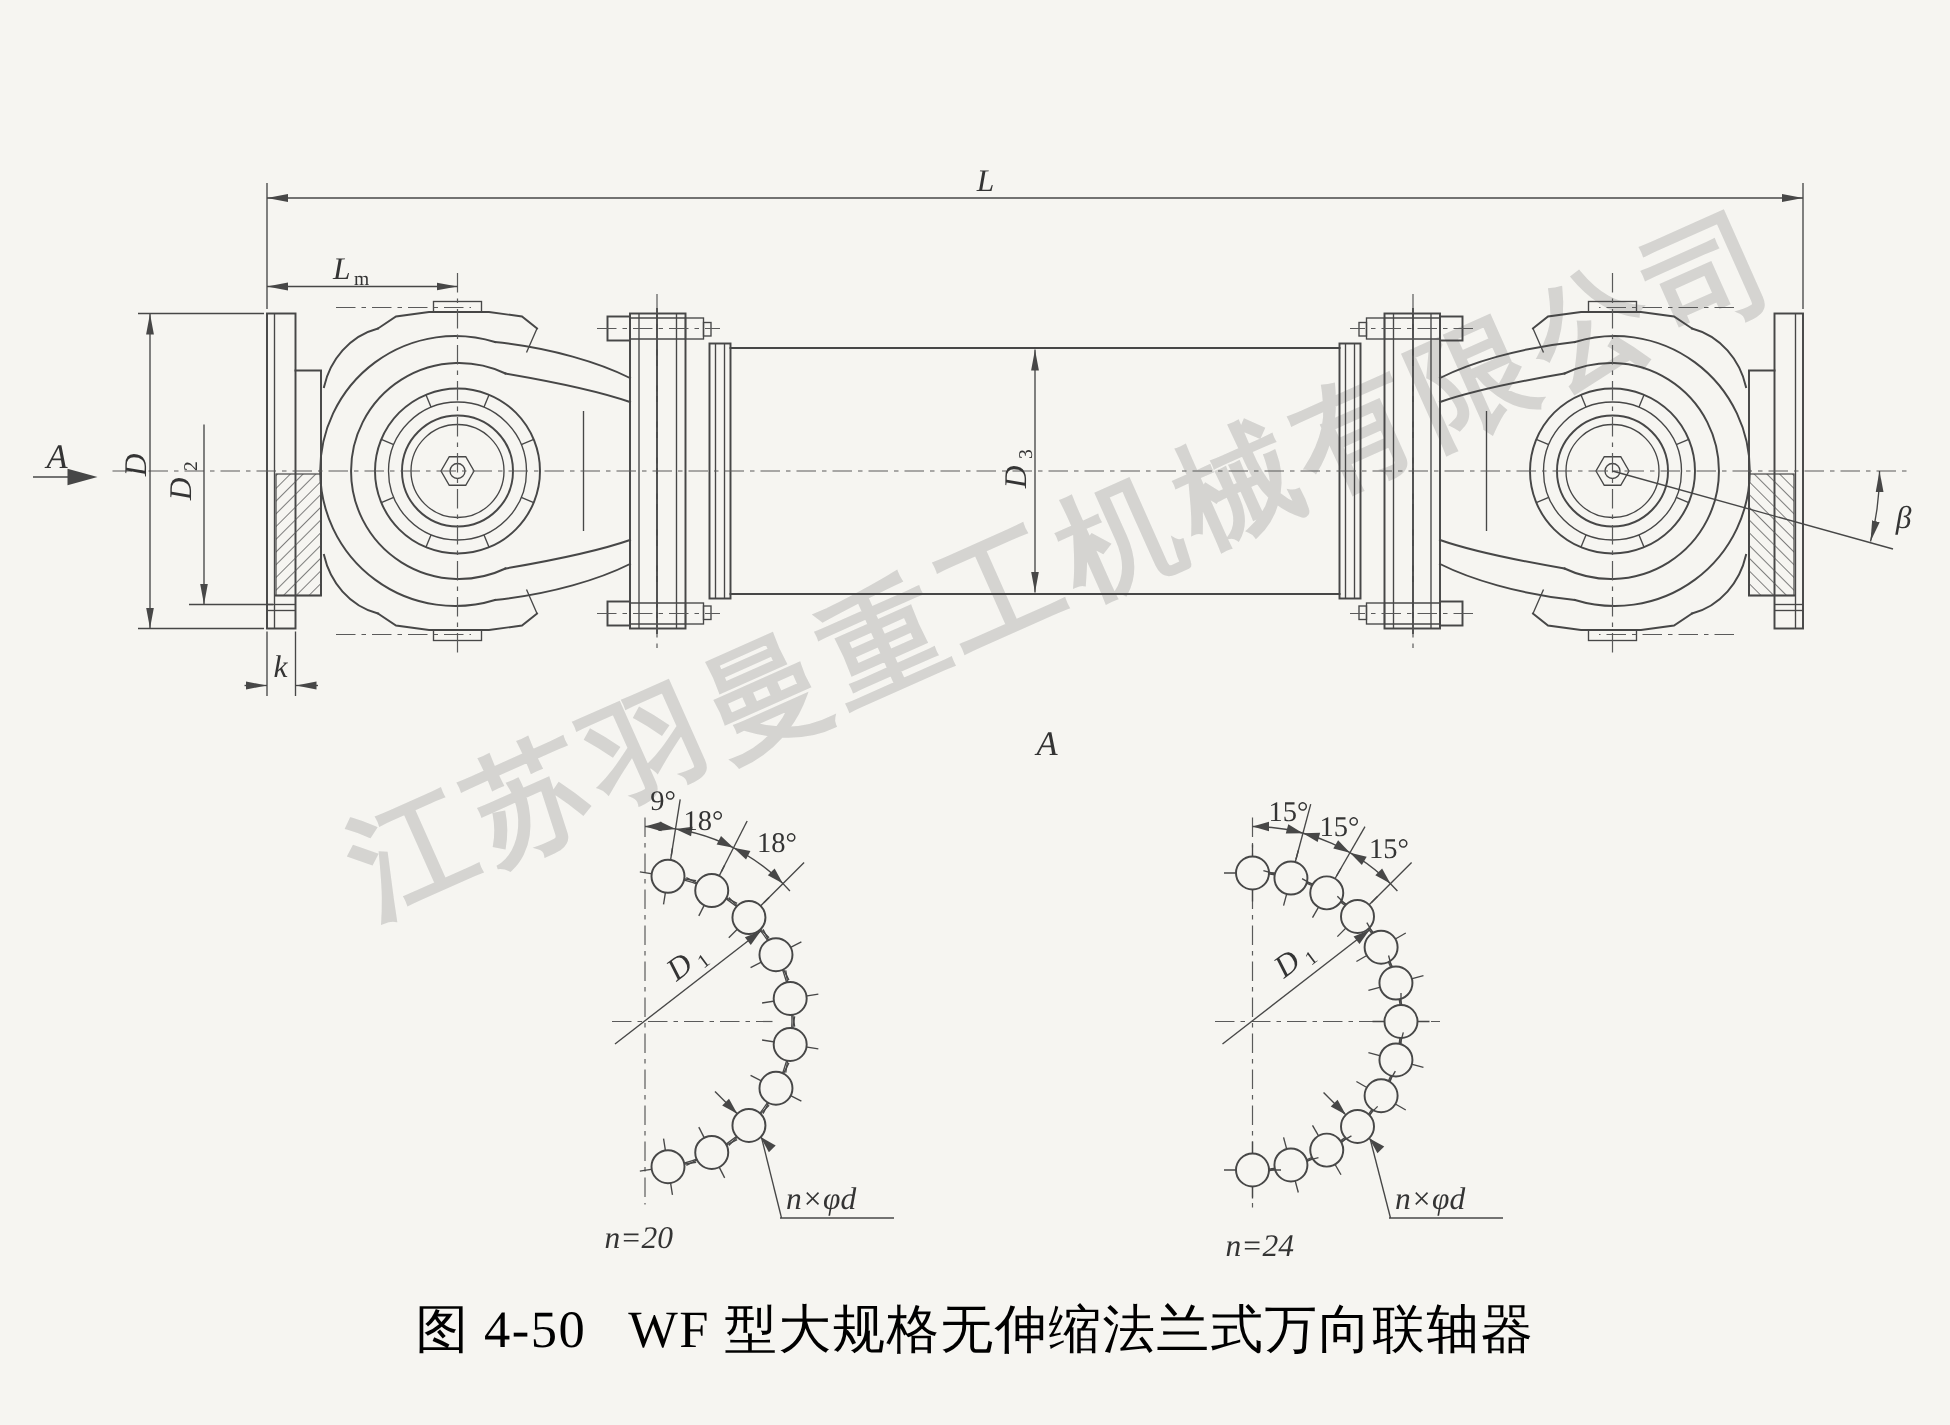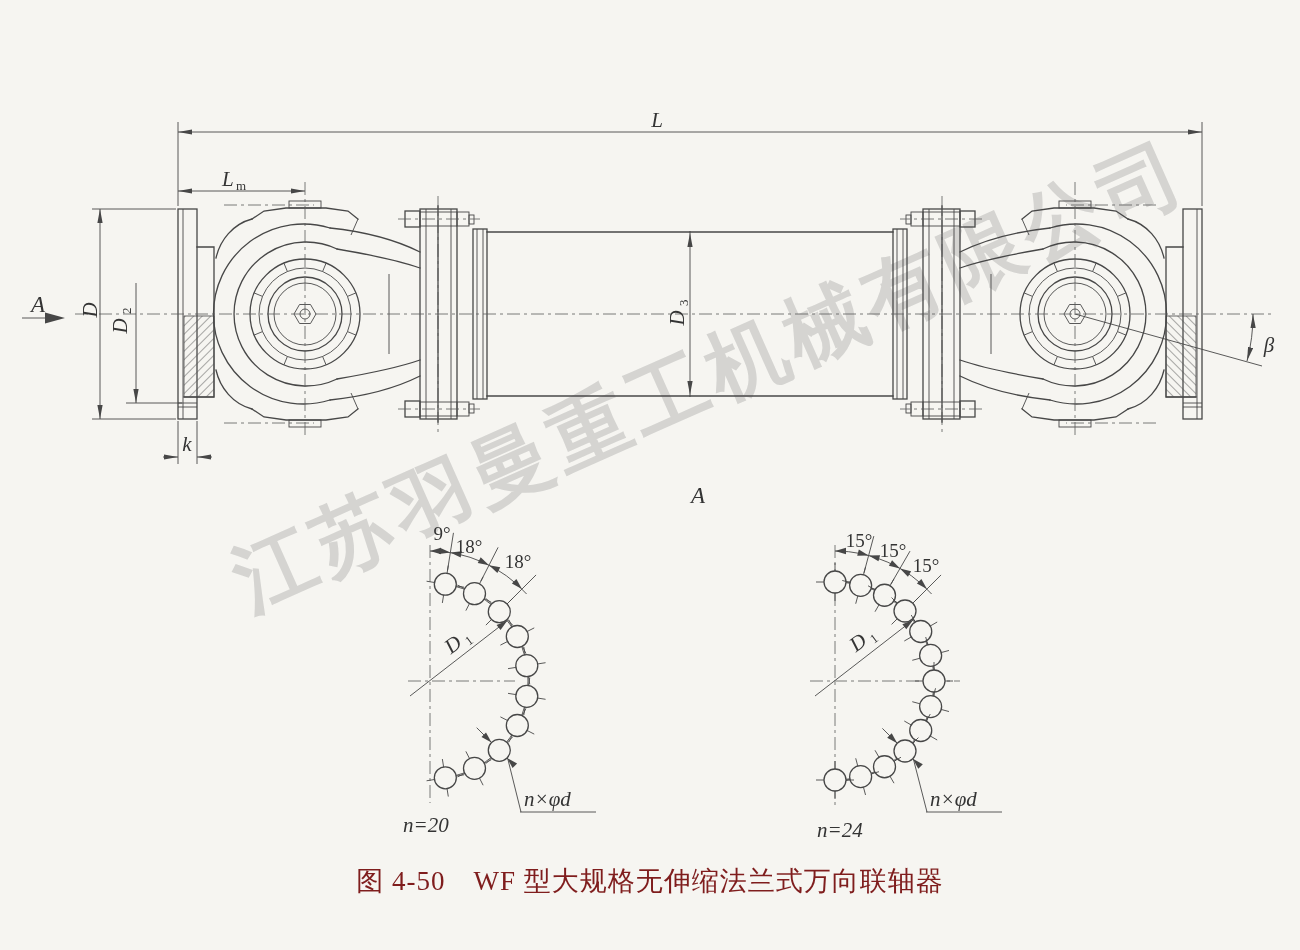--- a/index.html
+++ b/index.html
@@ -12,21 +12,21 @@
   svg{position:absolute;left:0;top:0;}
   .ol{stroke:#474747;stroke-width:1.3;fill:none;stroke-linecap:square;}
   .th{stroke:#474747;stroke-width:0.9;fill:none;}
   .cl{stroke:#5a5a5a;stroke-width:0.8;fill:none;stroke-dasharray:13 4 3 4;}
   text{fill:#343434;}
   .dim{font:italic 21px "Liberation Serif",serif;}
   .big{font:italic 23px "Liberation Serif",serif;}
   .sub{font:13px "Liberation Serif",serif;}
   .ang{font:19px "Liberation Serif",serif;}
   .caption{position:absolute;left:0;top:863px;width:1300px;text-align:center;
-        font-size:27px;color:#7f1d1d;letter-spacing:1px;}
+        font-size:35px;color:#000000;letter-spacing:1px;}
   .cap-title{margin-left:28px;}
 </style>
 </head>
 <body>
 
 <div class="page">
   <div class="watermark">江苏羽曼重工机械有限公司</div>
 
   <svg width="1300" height="950" viewBox="0 0 1300 950">
     <defs>

